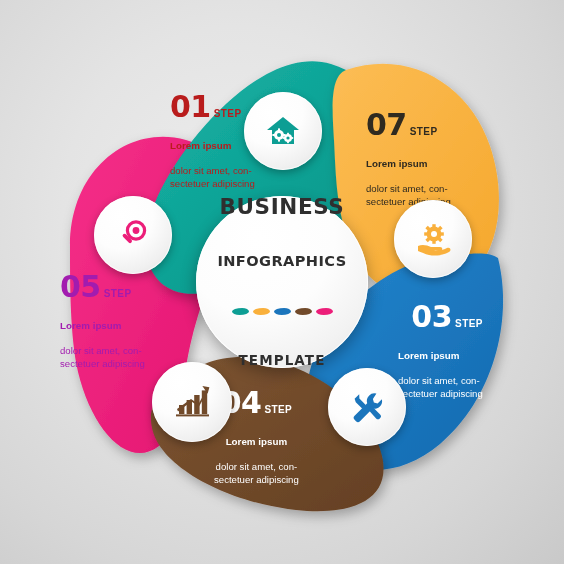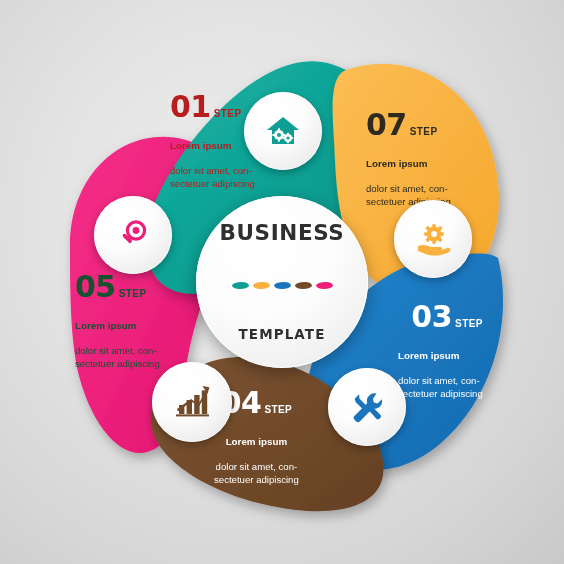--- a/index.html
+++ b/index.html
@@ -235,41 +235,42 @@
         <rect x="15.6" y="19" width="5.4" height="14"></rect>
         <rect x="23.2" y="14" width="5.4" height="19"></rect>
         <rect x="30.8" y="9.4" width="5.4" height="23.6"></rect>
         <rect x="5" y="33.4" width="33" height="2"></rect>
         <path d="M6 28 L20 18 L27.5 23 L35.5 8.5 L37 9.6 L28 25.5 L20.4 20.6 L7 30.4 Z"></path>
         <path d="M31.4 5 L38.4 6.2 L36.6 12.8 Z"></path>
       </g>
     </svg>
   </div>
 
-  <div class="txt" style="left:75px;top:272px;color:#14532d;">
+  <div class="txt" style="left:60px;top:272px;color:#a21caf;">
     <div class="steprow">
       <span class="num">05</span>
       <span class="stepword">STEP</span>
     </div>
     <div class="desc">
       <b>Lorem ipsum</b><br>
       <span>dolor sit amet, con-
 sectetuer adipiscing</span>
     </div>
   </div>
   <div class="bubble" style="left:94px;top:196px;width:78px;height:78px;">
     <svg width="40" height="40" viewBox="0 0 40 40">
       <circle cx="23" cy="15.5" r="8.6" fill="none" stroke="#ec1e79" stroke-width="3.2"></circle>
       <circle cx="23" cy="15.5" r="3.4" fill="#ec1e79"></circle>
       <rect x="8.5" y="21.5" width="11.6" height="3.8" rx="1.9" transform="rotate(45 14.3 23.4)" fill="#ec1e79"></rect>
     </svg>
   </div>
 
   <div id="center">
     <div id="c-title">BUSINESS</div>
+    <div id="c-sub">INFOGRAPHICS</div>
     <div id="c-leaves">
       <span class="leaf" style="background: rgb(13, 158, 148);"></span>
       <span class="leaf" style="background: rgb(249, 176, 60);"></span>
       <span class="leaf" style="background: rgb(27, 117, 188);"></span>
       <span class="leaf" style="background: rgb(113, 74, 42);"></span>
       <span class="leaf" style="background: rgb(236, 30, 121);"></span>
     </div>
     <div id="c-word">TEMPLATE</div>
   </div>
 

